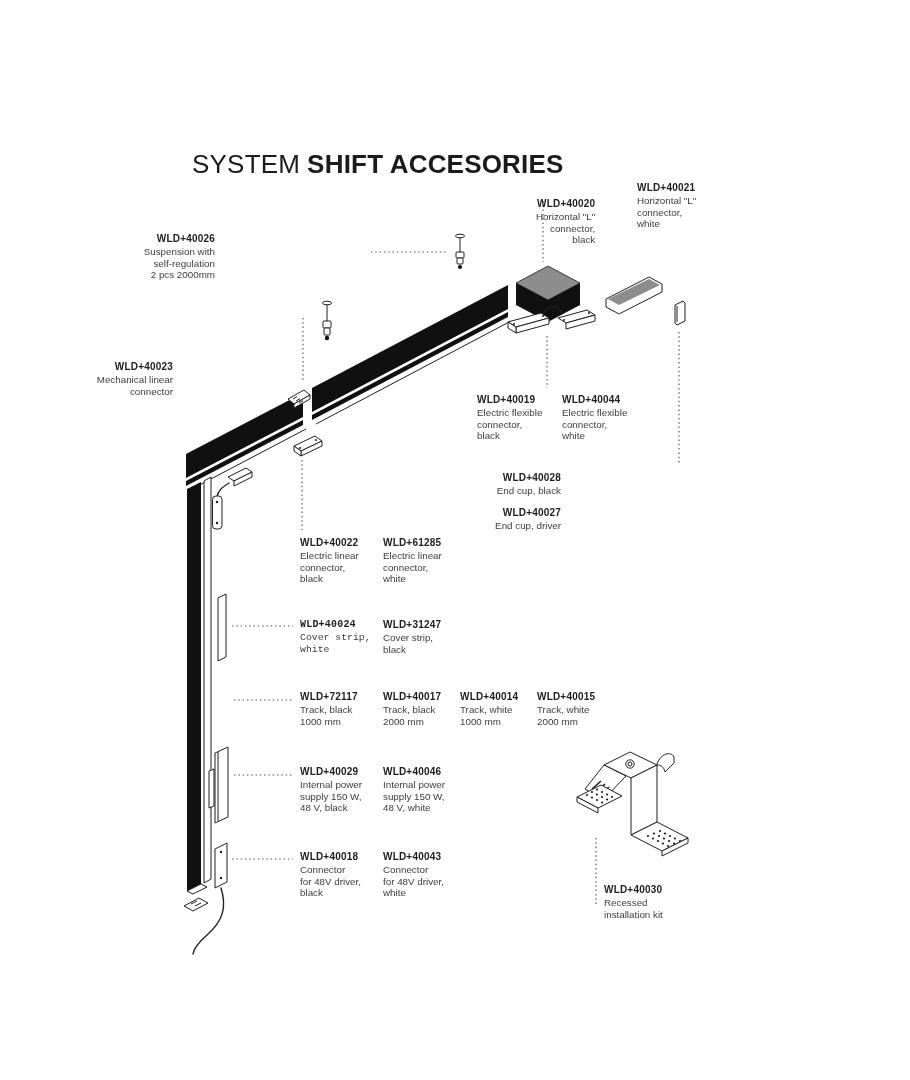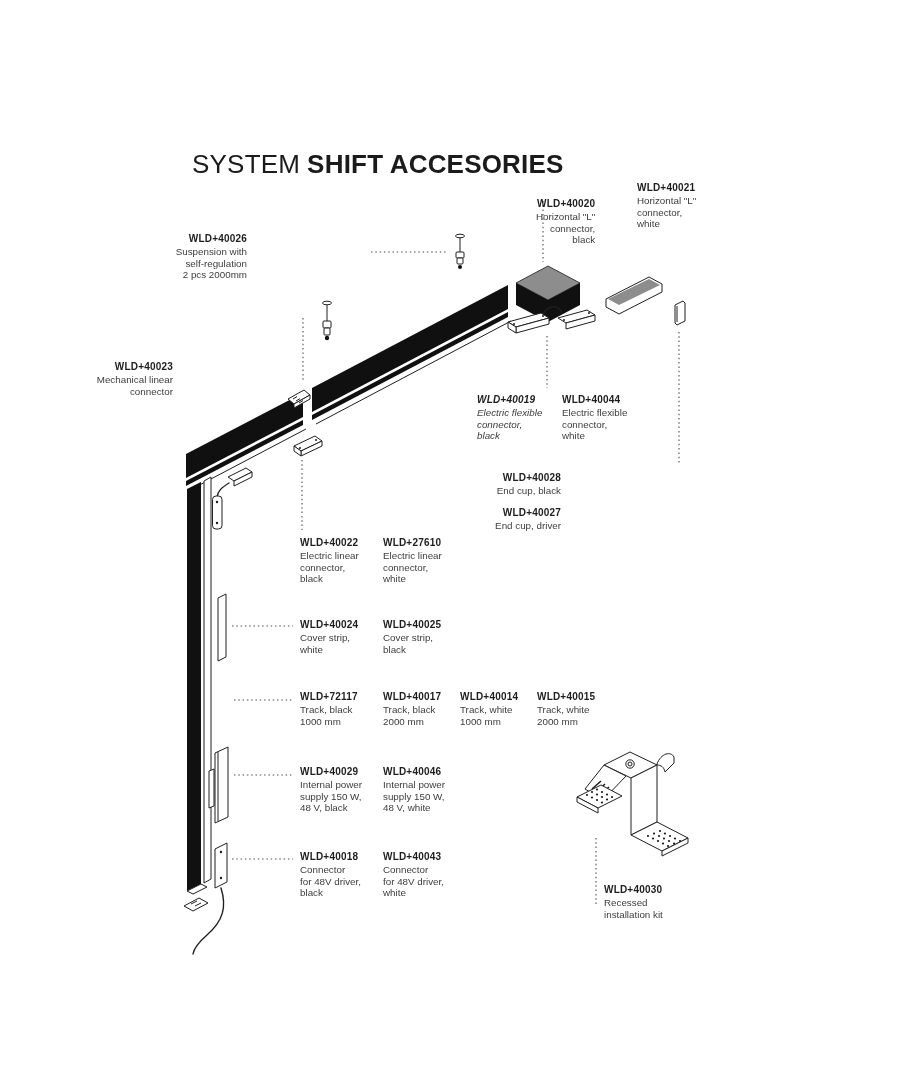--- a/index.html
+++ b/index.html
@@ -218,32 +218,32 @@
     <span class="desc">Horizontal "L"
 connector,
 black</span>
   </div>
   <div class="label" style="left:637px; top:182px;">
     <span class="code">WLD+40021</span>
     <span class="desc">Horizontal "L"
 connector,
 white</span>
   </div>
-  <div class="label ra" style="right:545px; top:233px;">
+  <div class="label ra" style="right:577px; top:233px;">
     <span class="code">WLD+40026</span>
     <span class="desc">Suspension with
 self-regulation
 2 pcs 2000mm</span>
   </div>
   <div class="label ra" style="right:619px; top:316px;margin-top:45px;">
     <span class="code">WLD+40023</span>
     <span class="desc">Mechanical linear
 connector</span>
   </div>
-  <div class="label" style="left:477px; top:394px;font-style:italic;">
+  <div class="label" style="left:477px; top:394px;">
     <span class="code">WLD+40019</span>
     <span class="desc">Electric flexible
 connector,
 black</span>
   </div>
   <div class="label" style="left:562px; top:394px;">
     <span class="code">WLD+40044</span>
     <span class="desc">Electric flexible
 connector,
 white</span>
@@ -256,32 +256,32 @@
     <span class="code">WLD+40027</span>
     <span class="desc">End cup, driver</span>
   </div>
   <div class="label" style="left:300px; top:537px;">
     <span class="code">WLD+40022</span>
     <span class="desc">Electric linear
 connector,
 black</span>
   </div>
   <div class="label" style="left:383px; top:537px;">
-    <span class="code">WLD+27610</span>
+    <span class="code">WLD+61285</span>
     <span class="desc">Electric linear
 connector,
 white</span>
   </div>
-  <div class="label" style="left:300px; top:619px;">
+  <div class="label" style="left:300px; top:619px;font-family:Liberation Mono, monospace;">
     <span class="code">WLD+40024</span>
     <span class="desc">Cover strip,
 white</span>
   </div>
   <div class="label" style="left:383px; top:619px;">
-    <span class="code">WLD+40025</span>
+    <span class="code">WLD+31247</span>
     <span class="desc">Cover strip,
 black</span>
   </div>
   <div class="label" style="left:300px; top:691px;">
     <span class="code">WLD+72117</span>
     <span class="desc">Track, black
 1000 mm</span>
   </div>
   <div class="label" style="left:383px; top:691px;">
     <span class="code">WLD+40017</span>

